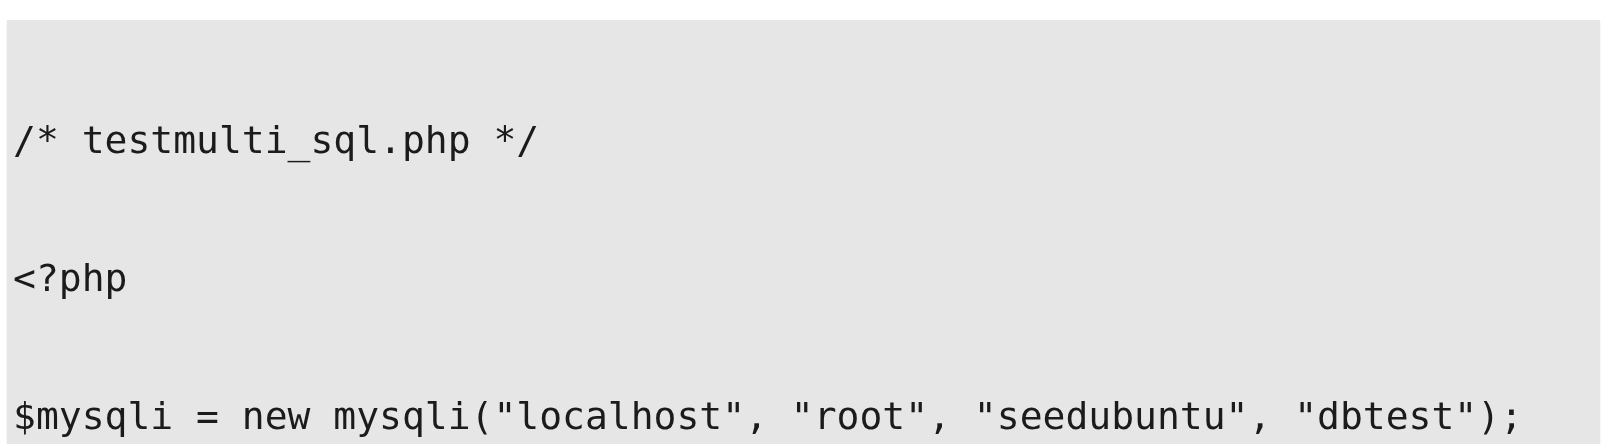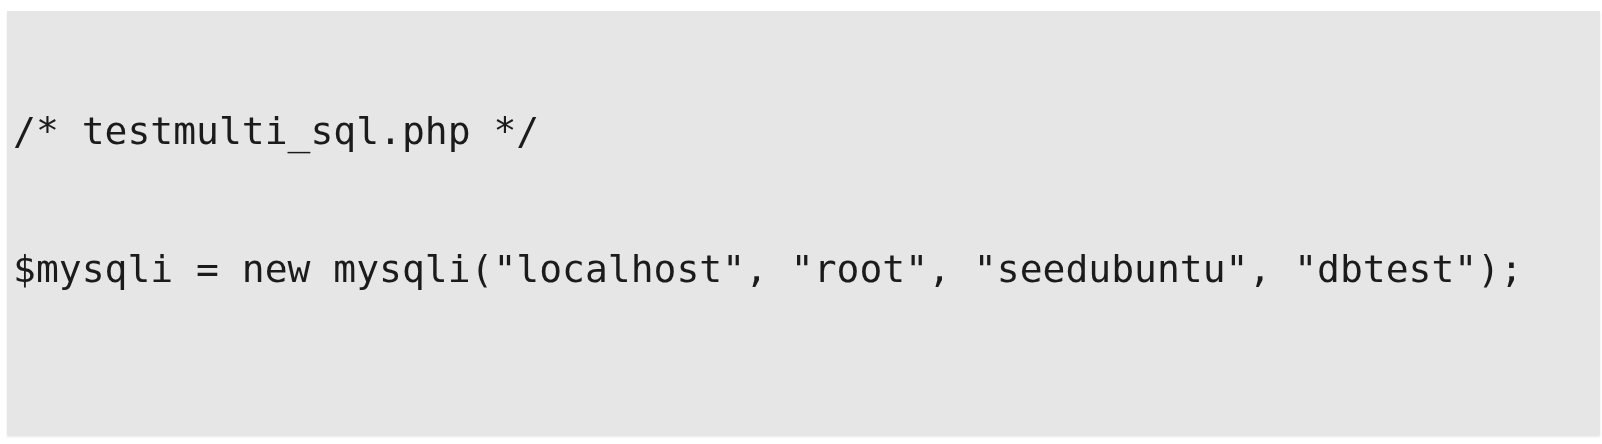--- a/index.html
+++ b/index.html
@@ -6,21 +6,21 @@
     margin: 0;
     padding: 0;
     background: #ffffff;
     width: 1602px;
     height: 444px;
     overflow: hidden;
   }
   .code-panel {
     position: absolute;
     left: 7px;
-    top: 11px;
+    top: 20px;
     width: 1593px;
     height: 424px;
     background: #e6e6e6;
     box-shadow: 0 2px 2px rgba(0,0,0,0.10);
     box-sizing: border-box;
     padding: 5px 8px 5px 6px;
   }
   .code-listing {
     font-family: "DejaVu Sans Mono", "Liberation Mono", monospace;
     font-size: 38px;
@@ -35,20 +35,21 @@
   }
   
   .code-line:empty::after { content: "\00a0"; visibility: hidden; }
 </style>
 </head>
 <body>
 
 <div class="code-panel">
   <div class="code-listing">
     <div class="code-line">/* testmulti_sql.php */</div>
+    <div class="code-line">&lt;?php</div>
     <div class="code-line">$mysqli = new mysqli("localhost", "root", "seedubuntu", "dbtest");</div>
     
     
     
     
     
     
   </div>
 </div>
 

